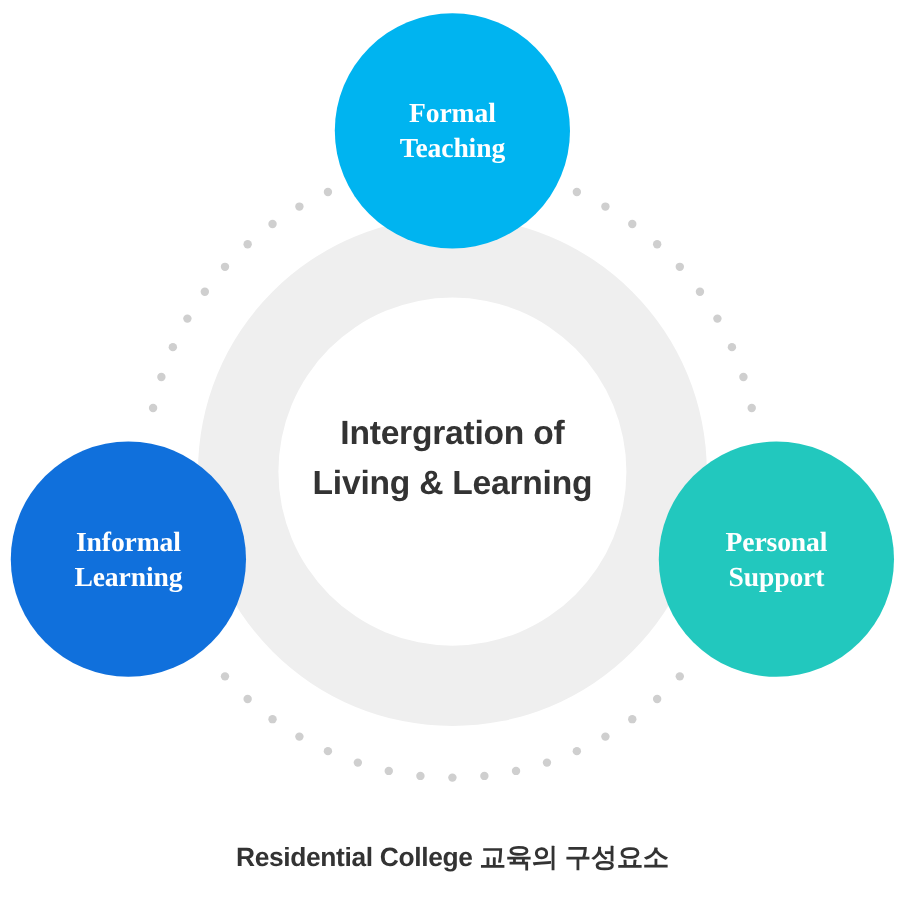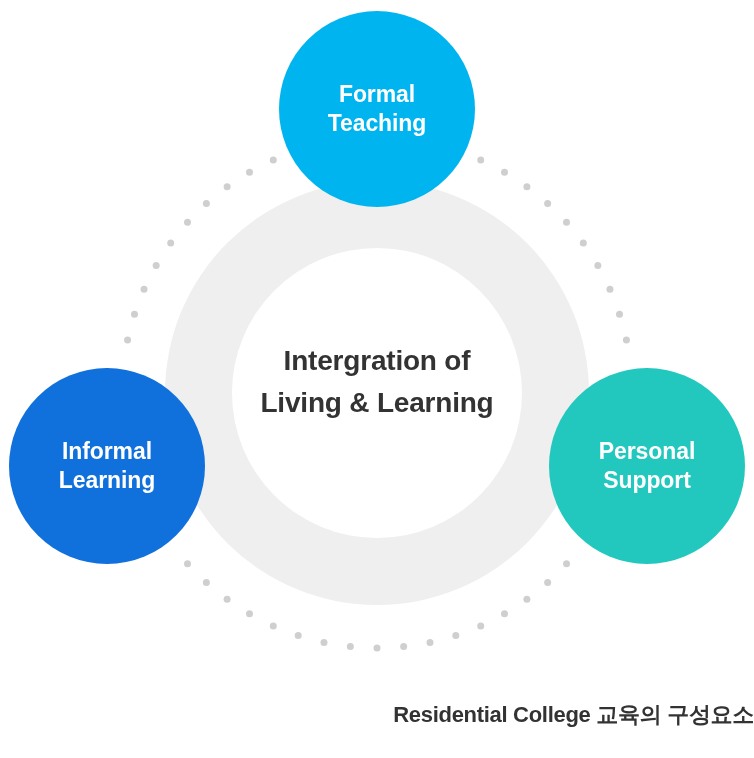--- a/index.html
+++ b/index.html
@@ -40,20 +40,21 @@
     display: flex;
     align-items: center;
     justify-content: center;
     text-align: center;
     color: #ffffff;
     font-weight: bold;
     font-size: 23px;
     line-height: 1.28;
     letter-spacing: -0.1px;
     box-sizing: border-box;
+    font-family: Liberation Serif, serif;
   }
   .node-label {
     display: block;
     white-space: pre-line;
     padding: 0 6px;
   }
   #node-formal {
     left: 279px;
     top: 11px;
     width: 197px;
@@ -82,21 +83,21 @@
     font-weight: bold;
     line-height: 1.5;
     white-space: pre-line;
     letter-spacing: -0.2px;
   }
   #caption {
     position: absolute;
     left: 0;
     top: 700px;
     width: 754px;
-    text-align: right;
+    text-align: center;
     font-size: 22px;
     font-weight: bold;
     color: #333333;
     letter-spacing: -0.3px;
   }
 </style>
 </head>
 <body>
 
 <div id="diagram-root">

